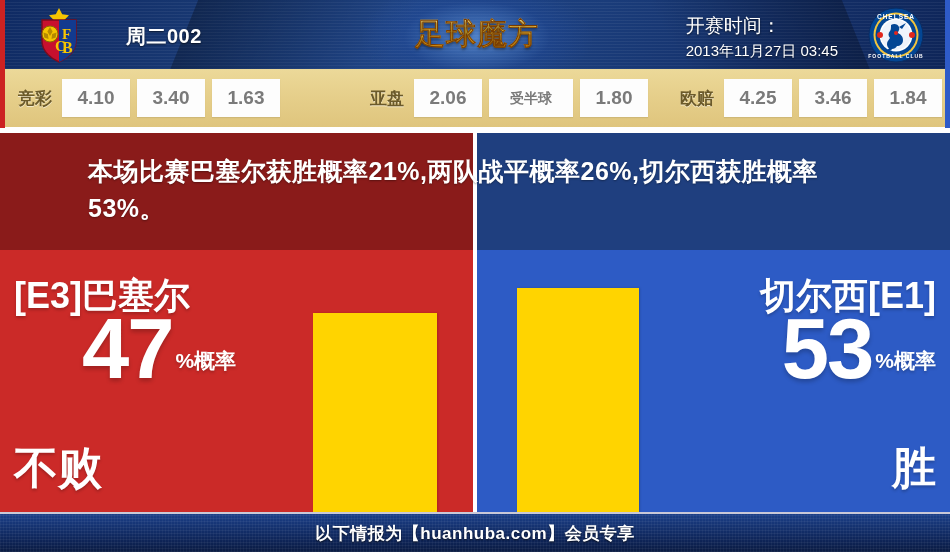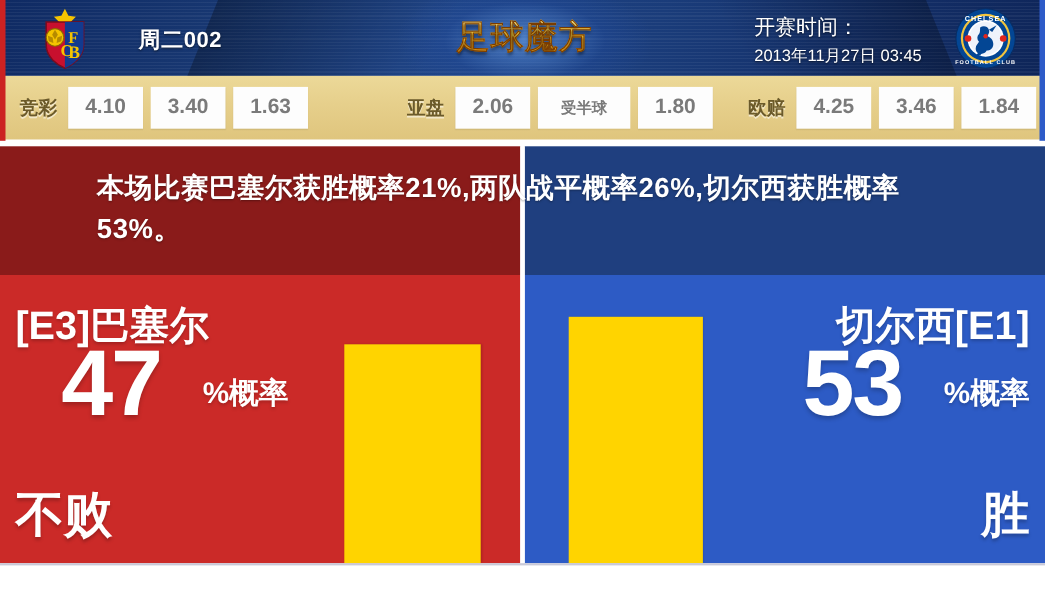--- a/index.html
+++ b/index.html
@@ -129,23 +129,22 @@
     position:absolute;top:60px;width:100%;
     display:flex;align-items:flex-end;
   }
   .side-home .pct-row{justify-content:center;}
   .side-away .pct-row{justify-content:flex-end;}
   .pct-num{
     font-size:85px;font-weight:bold;line-height:.92;letter-spacing:-2px;
     text-shadow:0 3px 4px rgba(0,0,0,.22);
   }
   .pct-suffix{
-    font-size:27px;font-weight:bold;padding-bottom:13px;padding-left:3px;
+    font-size:21px;font-weight:bold;padding-bottom:13px;padding-left:3px;
     text-shadow:0 2px 3px rgba(0,0,0,.22);
-    margin-left:35px;
   }
   .outcome{
     position:absolute;bottom:14px;width:100%;
     font-size:44px;font-weight:bold;
     text-shadow:0 2px 3px rgba(0,0,0,.22);
   }
   .side-home .outcome{left:0;text-align:left;}
   .side-away .outcome{right:0;text-align:right;}
 
   
@@ -278,14 +277,17 @@
       <div class="team-name">切尔西[E1]</div>
       <div class="pct-row">
         <span class="pct-num">53</span>
         <span class="pct-suffix">%概率</span>
       </div>
       <div class="outcome">胜</div>
     </div>
   </div>
 
   <div class="foot-line"></div>
+  <div class="footer">
+    <div class="footer-text">以下情报为【huanhuba.com】会员专享</div>
+  </div>
 
 </div>
 
 </body></html>

